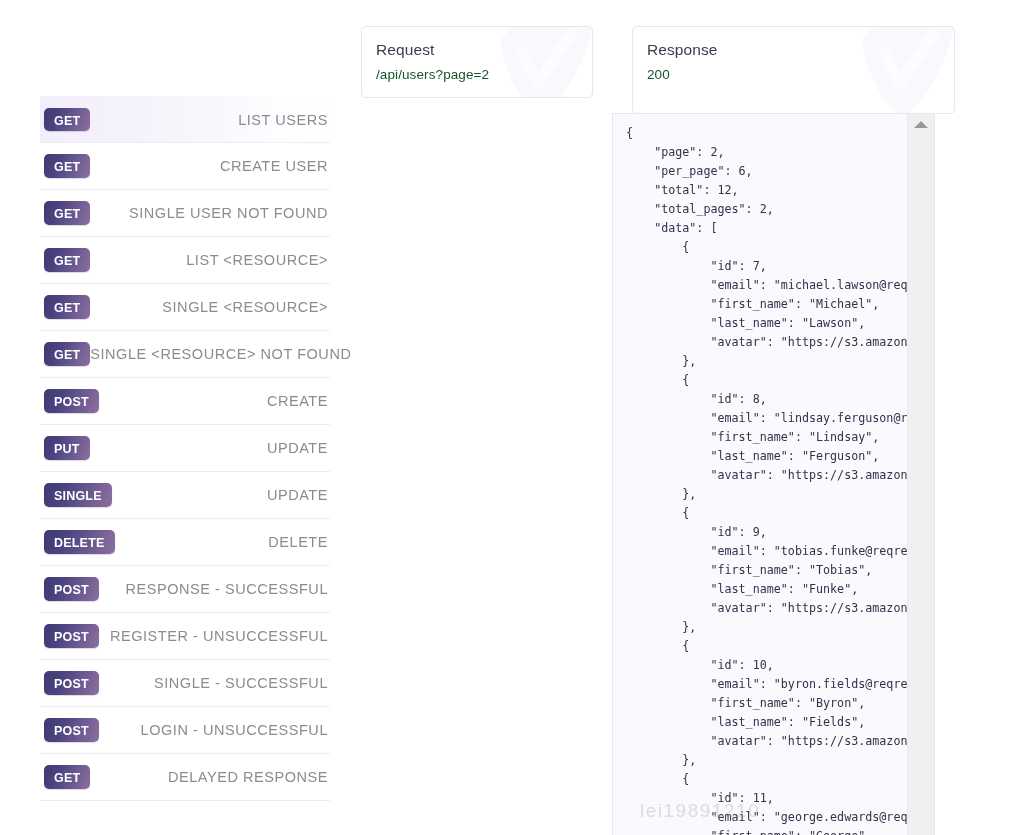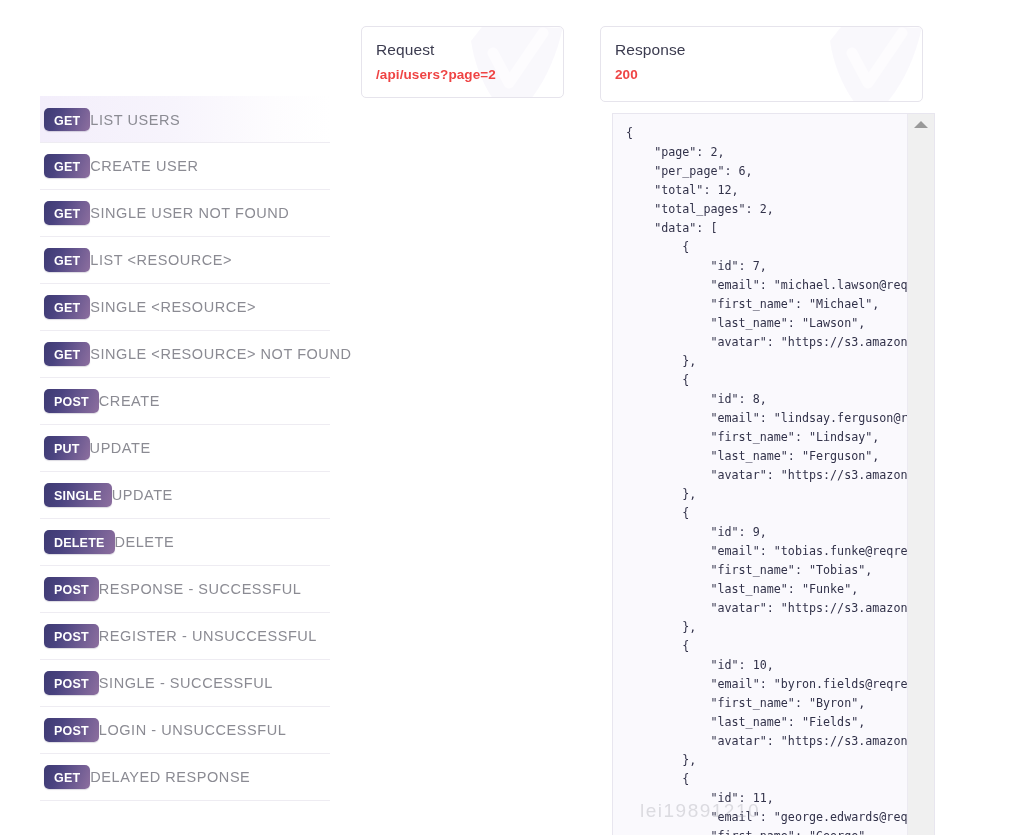--- a/index.html
+++ b/index.html
@@ -53,48 +53,48 @@
     padding: 7px 10px 4px 10px;
     border-radius: 5px;
     background: linear-gradient(110deg, #3d3a72 0%, #4a4380 30%, #6c5a91 65%, #8d6f9f 100%);
     line-height: 1;
     text-align: center;
     box-shadow: 0 1px 1px rgba(60,50,90,0.18);
   }
 
   .endpoint-label {
     flex: 1 1 auto;
-    text-align: left;
+    text-align: right;
     padding-right: 2px;
     color: #8b8b93;
     font-size: 14.5px;
     letter-spacing: 0.55px;
     white-space: nowrap;
   }
 
   
   .info-card {
     position: absolute;
     background: #ffffff;
     border: 1px solid #e6e4ec;
     border-radius: 5px;
     box-sizing: border-box;
     overflow: hidden;
   }
   #request-card {
     left: 361px;
     top: 26px;
-    width: 203px;
+    width: 232px;
     height: 72px;
   }
   #response-card {
-    left: 600px;
+    left: 632px;
     top: 26px;
     width: 323px;
-    height: 76px;
+    height: 88px;
     padding-left: 28px;
   }
   .card-deco {
     position: absolute;
     right: -14px;
     top: -30px;
     width: 130px;
     height: 130px;
     opacity: 0.5;
     pointer-events: none;
@@ -105,22 +105,22 @@
     top: 14px;
     font-size: 15.5px;
     color: #3b3b4f;
     letter-spacing: 0.1px;
   }
   .card-value {
     position: absolute;
     left: 14px;
     top: 40px;
     font-size: 13.5px;
-    font-weight: bold;
-    color: #ef4444;
+    font-weight: normal;
+    color: #14532d;
     letter-spacing: 0.1px;
   }
 
   
   #response-body {
     position: absolute;
     left: 612px;
     top: 113px;
     width: 323px;
     height: 722px;

